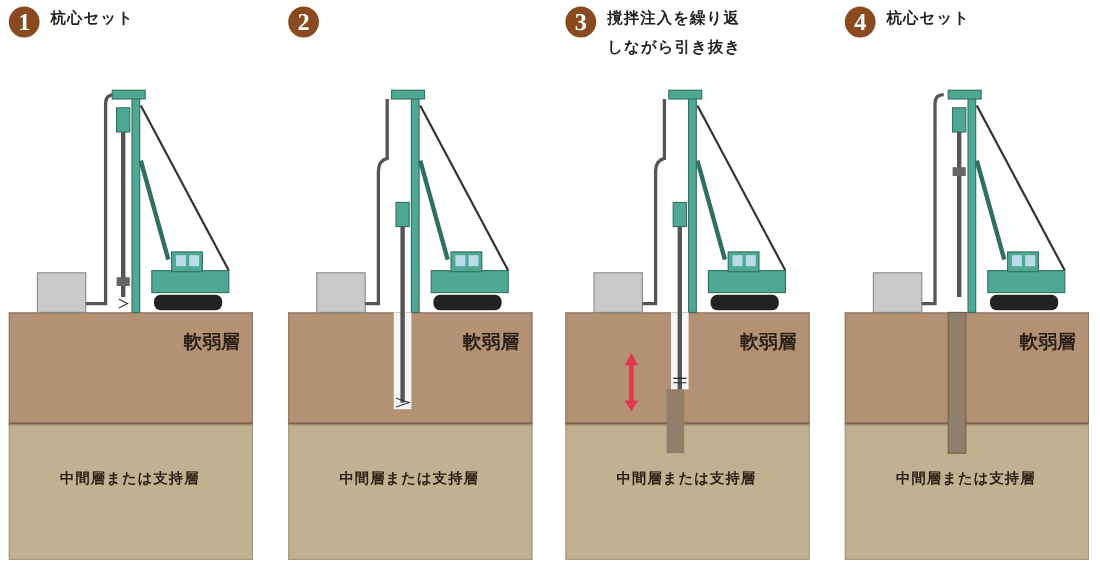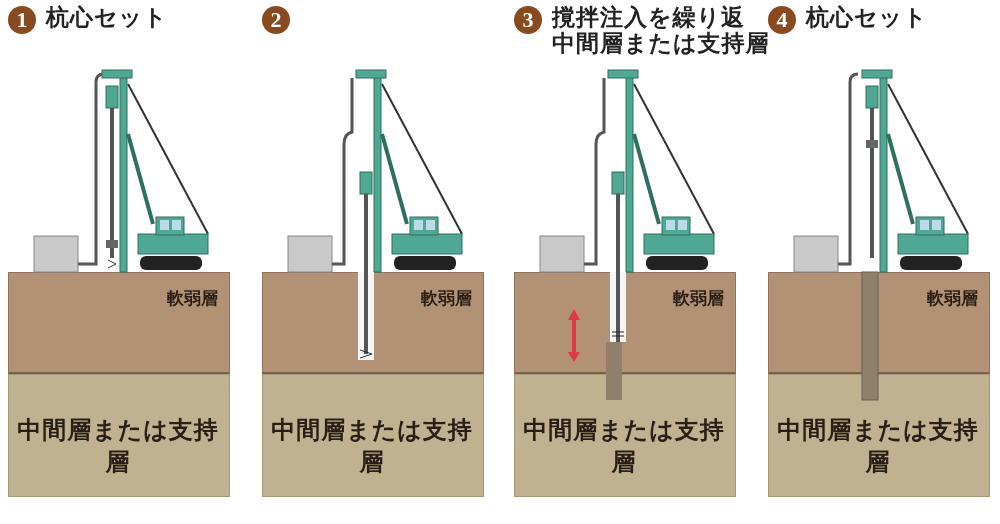--- a/index.html
+++ b/index.html
@@ -3,46 +3,46 @@
   <meta charset="utf-8">
   <style>
     html, body { margin: 0; padding: 0; background: #ffffff; }
     body { width: 1000px; height: 524px; position: relative; overflow: hidden;
            font-family: "DejaVu Serif", "Liberation Serif", serif; }
     .step-title { position: absolute; top: 4px; display: flex; align-items: flex-start; }
     .badge { width: 28px; height: 28px; border-radius: 50%; background: #8a4a20;
              color: #fff; font-weight: bold; font-size: 22px; line-height: 28px;
              text-align: center; margin-right: 10px; margin-top: 2px;
              font-family: "Liberation Serif", serif; }
-    .title-text { font-size: 23px; line-height: 26px; color: #222; font-weight: bold;
+    .title-text { font-size: 14px; line-height: 26px; color: #222; font-weight: bold;
                   white-space: pre-line; letter-spacing: 1px; }
-    .panel { position: absolute; top: 64px; width: 222px; height: 432px; }
+    .panel { position: absolute; top: 76px; width: 222px; height: 432px; }
     .soft { position: absolute; left: 0; top: 208px; width: 220px; height: 99px;
             background: #b39174; border: 1px solid #8f735c; border-bottom: 3px solid #7a614c; }
     .hard { position: absolute; left: 0; top: 310px; width: 220px; height: 121px;
             background: #c0b290; border: 1px solid #a4987a; }
     .soft-label { position: absolute; right: 12px; top: 223px; font-size: 17px; font-weight: bold; color: #2a1f16; }
     .hard-label { position: absolute; left: 0; width: 220px; text-align: center; top: 350px;
-                  font-size: 24px; font-weight: bold; color: #2a1f16; letter-spacing: 1px; }
+                  font-size: 13px; font-weight: bold; color: #2a1f16; letter-spacing: 1px; }
     svg.rig { position: absolute; left: 0; top: 0; }
   </style>
 </head>
 <body>
 
 <div class="step-title" style="left:8px">
   <div class="badge">1</div>
   <div class="title-text">杭心セット</div>
 </div>
 <div class="step-title" style="left:262px">
   <div class="badge">2</div>
 </div>
 <div class="step-title" style="left:514px">
   <div class="badge">3</div>
   <div class="title-text">撹拌注入を繰り返
-中間層または支持層</div>
+しながら引き抜き</div>
 </div>
 <div class="step-title" style="left:768px">
   <div class="badge">4</div>
   <div class="title-text">杭心セット</div>
 </div>
 
 <div class="panel" style="left:8px">
   <div class="soft"></div>
   <div class="hard"></div>
   <svg class="rig" width="222" height="432">

